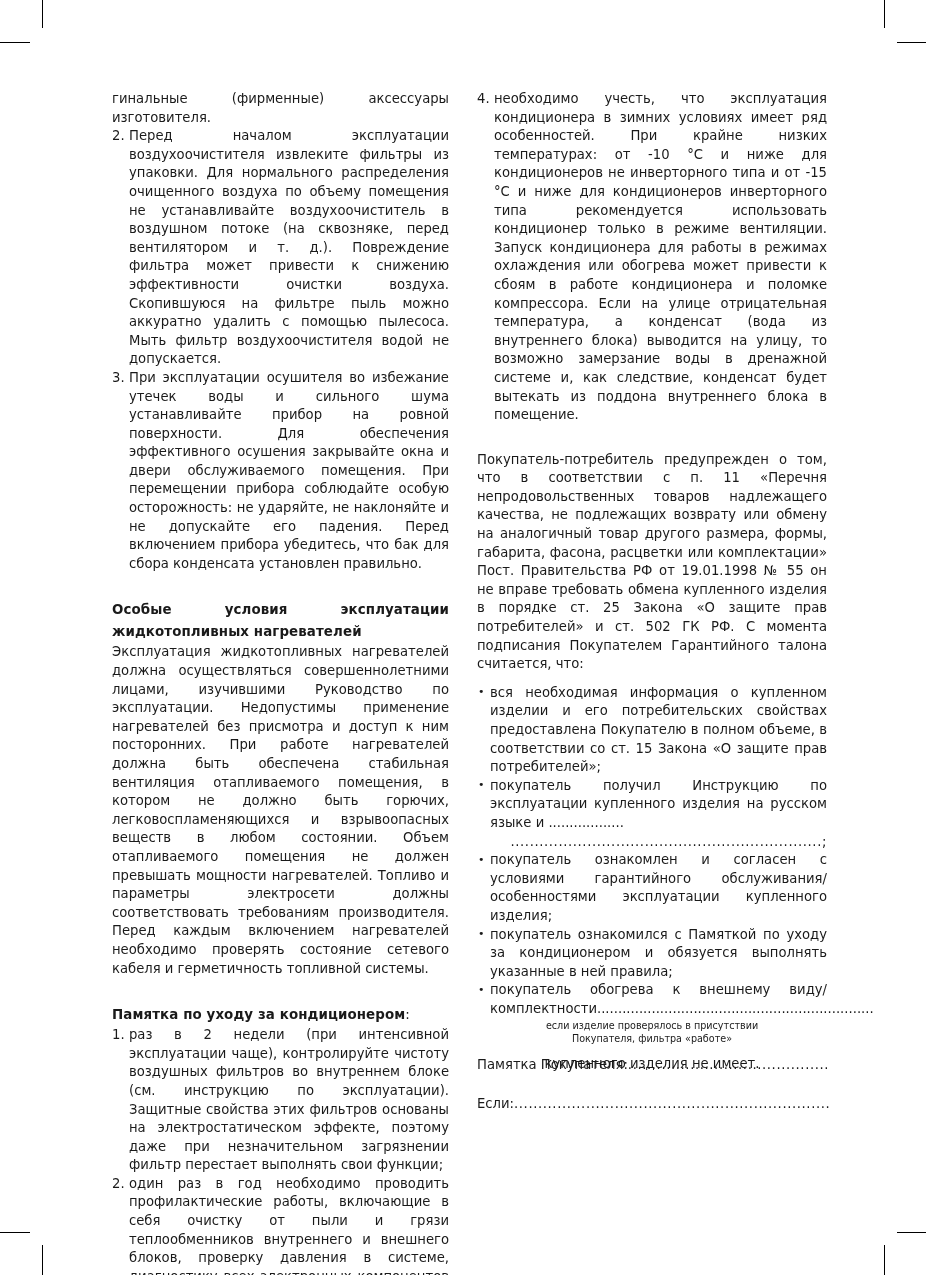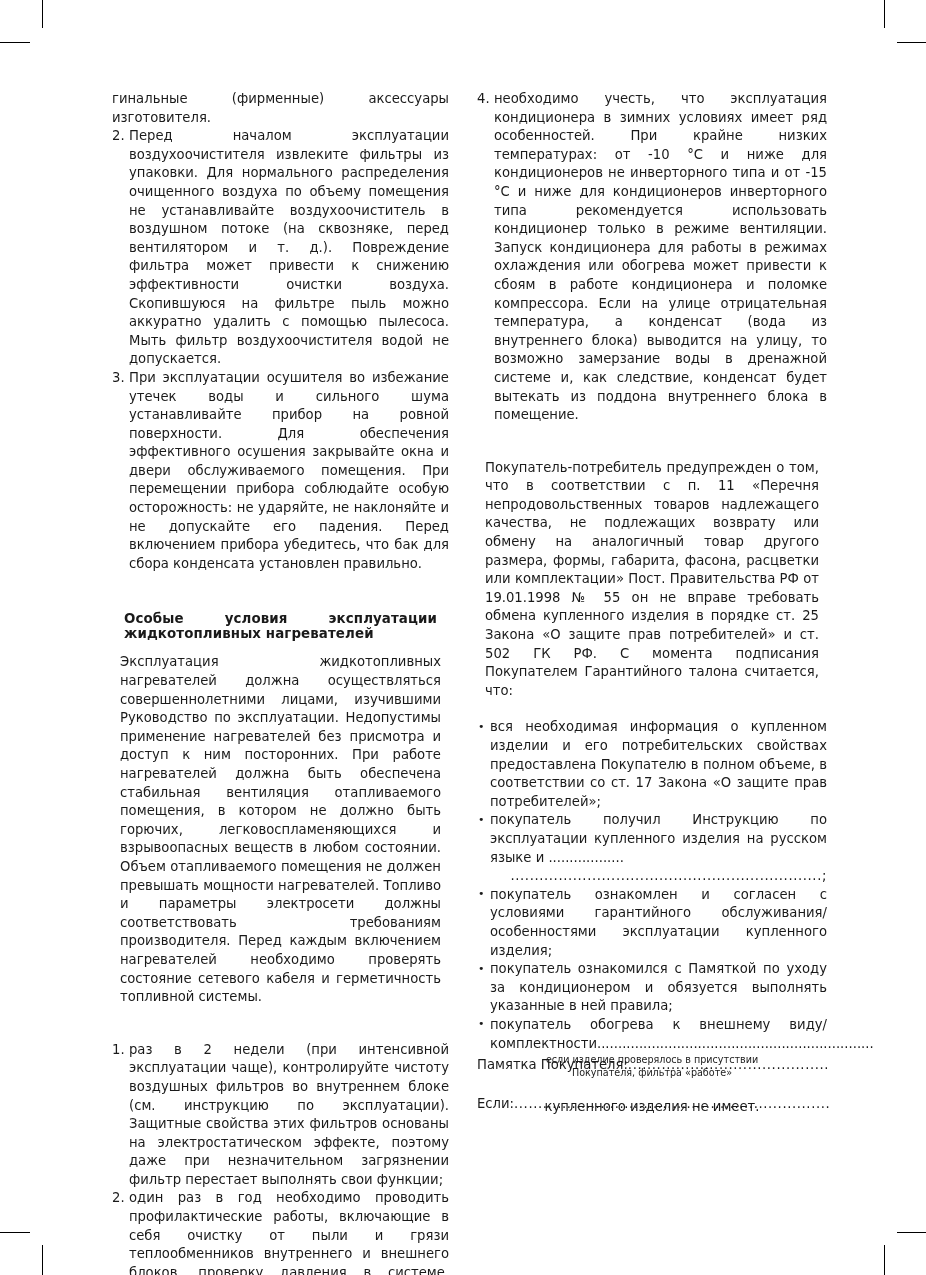--- a/index.html
+++ b/index.html
@@ -47,21 +47,21 @@
   }
   .col-left  { left: 112px; width: 337px; }
   .col-right { left: 477px; width: 350px; }
 
   
   .para {
     font-size: 13.2px;
     line-height: 18.6px;
     text-align: justify;
     text-justify: inter-word;
-    margin: 8px;
+    margin: 0;
     hyphens: manual;
   }
 
   .gap-sm { height: 10px; }
   .gap-lg { height: 26px; }
 
   
   .cont {
     font-size: 13.2px;
     line-height: 18.6px;
@@ -105,23 +105,23 @@
     top: -0.5px;
     font-size: 11px;
     line-height: 18.6px;
   }
 
   
   .lastline { text-align: center; }
 
   h2.heading {
     font-size: 13.4px;
-    line-height: 15px;
+    line-height: 22px;
     font-weight: bold;
-    margin: 12px;
+    margin: 0;
     text-align: justify;
     letter-spacing: 0.1px;
   }
   h2.heading.tight { text-align: left; }
 
   .inline-head {
     font-weight: bold;
     font-size: 13.4px;
   }
 
@@ -179,20 +179,21 @@
     </ul>
 
     <div class="gap-lg"></div>
 
     <h2 class="heading">Особые условия эксплуатации жидкотопливных нагревателей</h2>
 
     <p class="para">Эксплуатация жидкотопливных нагревателей должна осуществляться совершеннолетними лицами, изучившими Руководство по эксплуатации. Недопустимы применение нагревателей без присмотра и доступ к ним посторонних. При работе нагревателей должна быть обеспечена стабильная вентиляция отапливаемого помещения, в котором не должно быть горючих, легковоспламеняющихся и взрывоопасных веществ в любом состоянии. Объем отапливаемого помещения не должен превышать мощности нагревателей. Топливо и параметры электросети должны соответствовать требованиям производителя. Перед каждым включением нагревателей необходимо проверять состояние сетевого кабеля и герметичность топливной системы.</p>
 
     <div class="gap-lg"></div>
 
+    <h2 class="heading tight"><span class="inline-head">Памятка по уходу за кондиционером</span><span style="font-weight:normal">:</span></h2>
 
     <ul class="numlist">
       <li>
         <span class="num">1.</span>
         <span>раз в 2 недели (при интенсивной эксплуатации чаще), контролируйте чистоту воздушных фильтров во внутреннем блоке (см. инструкцию по эксплуатации). Защитные свойства этих фильтров основаны на электростатическом эффекте, поэтому даже при незначительном загрязнении фильтр перестает выполнять свои функции;</span>
       </li>
       <li>
         <span class="num">2.</span>
         <span>один раз в год необходимо проводить профилактические работы, включающие в себя очистку от пыли и грязи теплообменников внутреннего и внешнего блоков, проверку давления в системе, диагностику всех электронных компонентов кондиционера, чистку дренажной системы. Данная процедура предотвратит появление неисправностей и обеспечит надежную работу вашего кондиционера;</span>
       </li>
@@ -211,21 +212,21 @@
 
     <div class="gap-lg"></div>
 
     <p class="para">Покупатель-потребитель предупрежден о том, что в соответствии с п. 11 «Перечня непродовольственных товаров надлежащего качества, не подлежащих возврату или обмену на аналогичный товар другого размера, формы, габарита, фасона, расцветки или комплектации» Пост. Правительства РФ от 19.01.1998 № 55 он не вправе требовать обмена купленного изделия в порядке ст. 25 Закона «О защите прав потребителей» и ст. 502 ГК РФ. С момента подписания Покупателем Гарантийного талона считается, что:</p>
 
     <div class="gap-sm"></div>
 
     <ul class="bullist">
       <li>
         <span class="bul">•</span>
-        <span>вся необходимая информация о купленном изделии и его потребительских свойствах предоставлена Покупателю в полном объеме, в соответствии со ст. 17 Закона «О защите прав потребителей»;</span>
+        <span>вся необходимая информация о купленном изделии и его потребительских свойствах предоставлена Покупателю в полном объеме, в соответствии со ст. 15 Закона «О защите прав потребителей»;</span>
       </li>
       <li>
         <span class="bul">•</span>
         <span>покупатель получил Инструкцию по эксплуатации купленного изделия на русском языке и ..................</span>
         <div class="lastline dots" style="text-align:right">.................................................................;</div>
       </li>
       <li>
         <span class="bul">•</span>
         <span>покупатель ознакомлен и согласен с условиями гарантийного обслуживания/особенностями эксплуатации купленного изделия;</span>
       </li>

